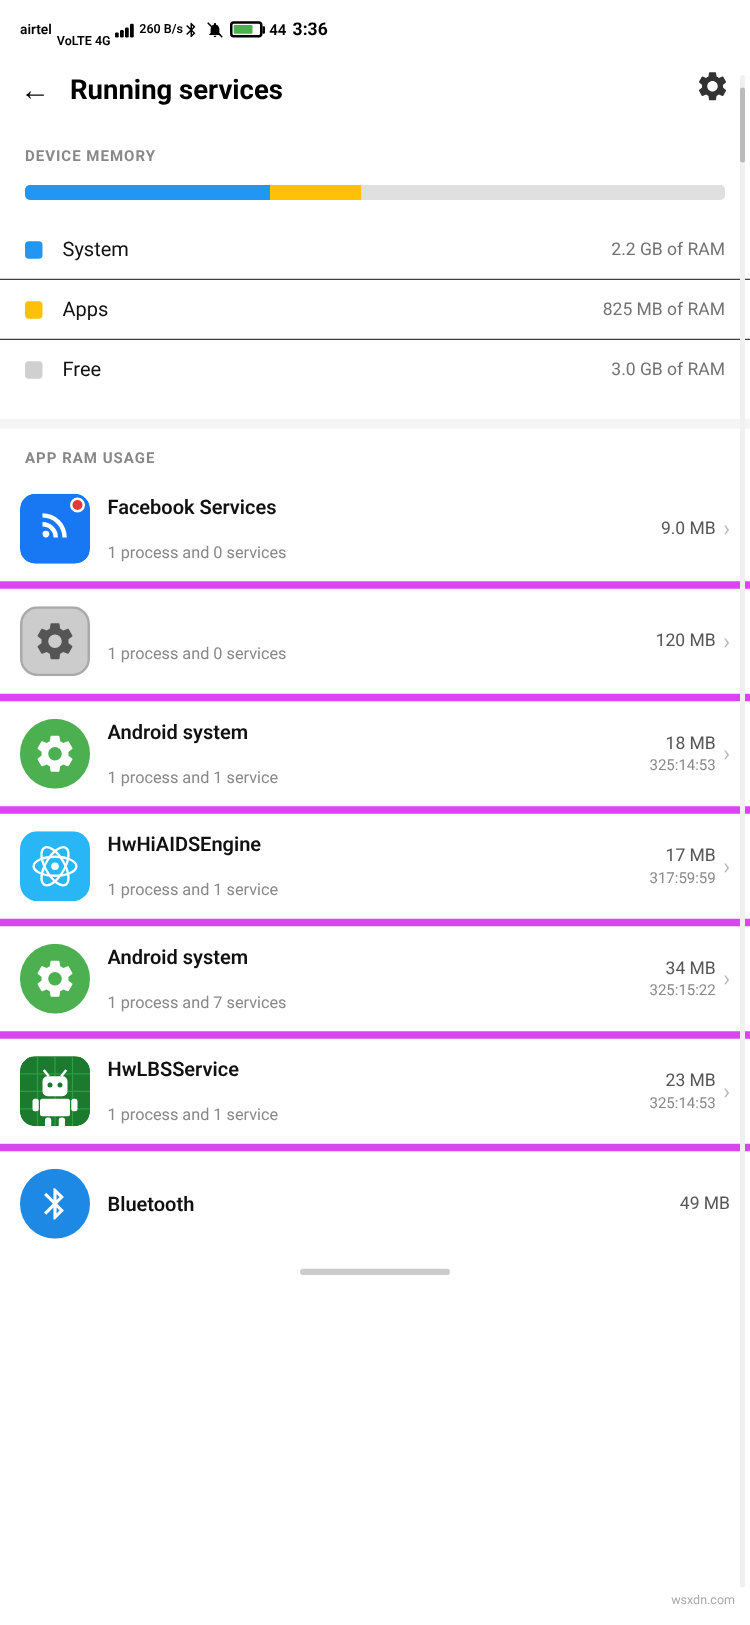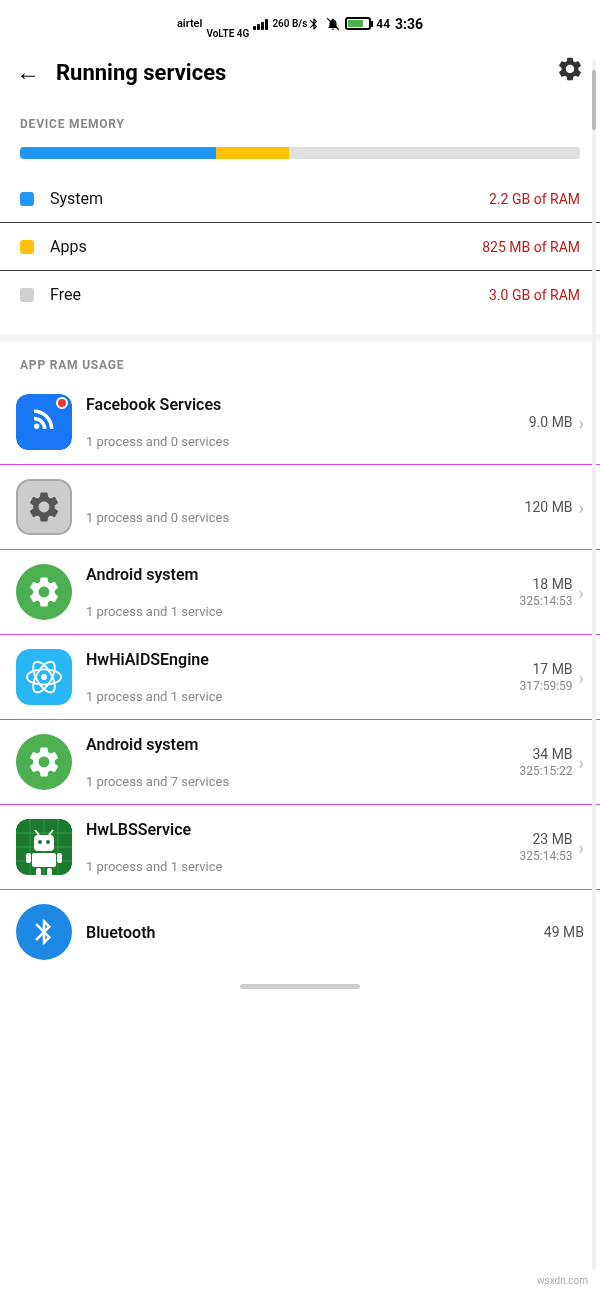--- a/index.html
+++ b/index.html
@@ -10,21 +10,21 @@
       width: 600px;
       min-height: 1300px;
       overflow-x: hidden;
       position: relative;
     }
 
     
     .status-bar {
       background: #fff;
       display: flex;
-      justify-content: center;
+      justify-content: flex-start;
       align-items: center;
       padding: 8px 16px 4px;
       font-size: 12px;
       font-weight: 600;
     }
     .status-left {
       display: flex;
       align-items: center;
       gap: 4px;
       font-size: 11px;
@@ -156,38 +156,38 @@
       margin-right: 16px;
       flex-shrink: 0;
     }
     .memory-label {
       font-size: 16px;
       color: #111;
       flex: 1;
     }
     .memory-value {
       font-size: 14px;
-      color: #b91c1c;
+      color: #737373;
     }
 
     
     .section-divider {
       height: 8px;
       background: #f5f5f5;
     }
 
     
     .app-list {
       background: #fff;
     }
     .app-item {
       display: flex;
       align-items: center;
       padding: 14px 16px;
-      border-bottom: 1px solid #d946ef;
+      border-bottom: 6px solid #d946ef;
       cursor: pointer;
       position: relative;
     }
     .app-icon-wrap {
       width: 56px;
       height: 56px;
       border-radius: 12px;
       margin-right: 14px;
       flex-shrink: 0;
       display: flex;

